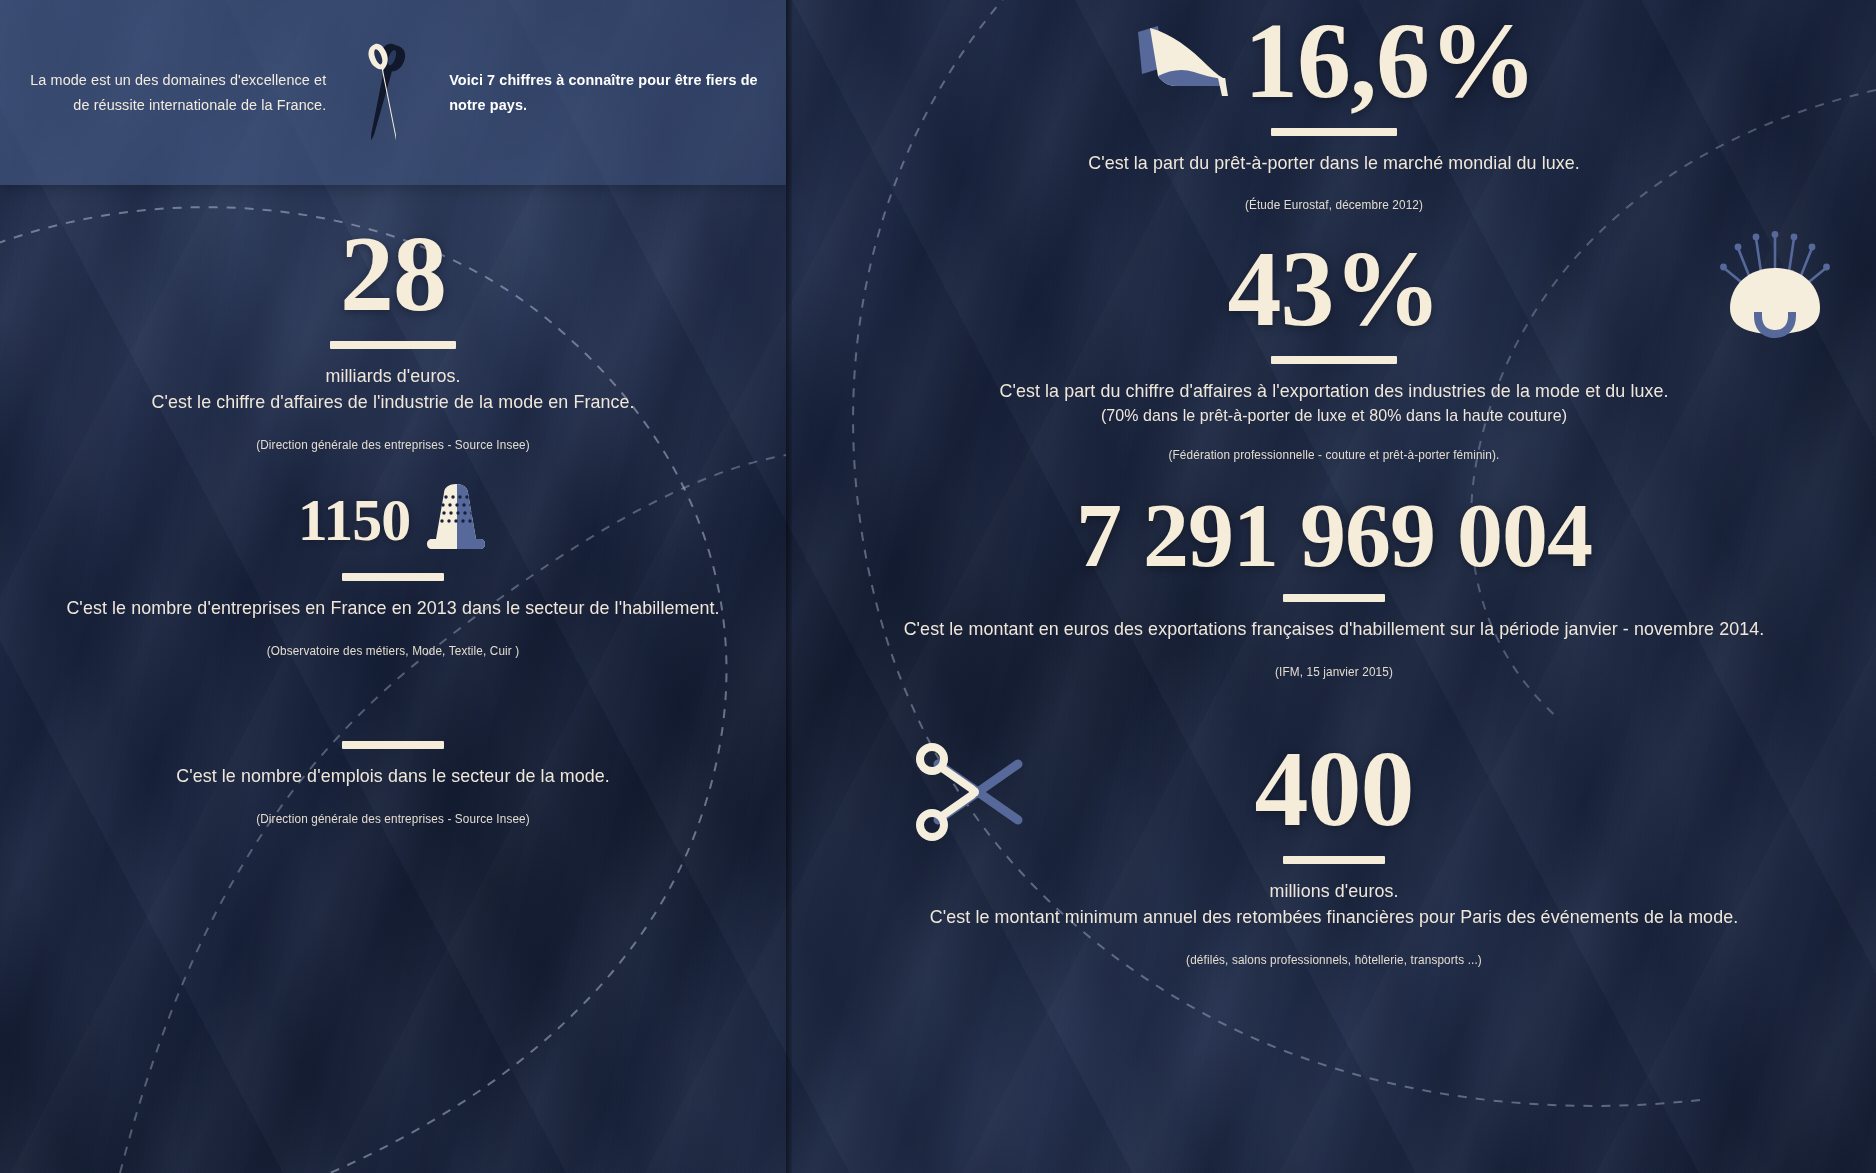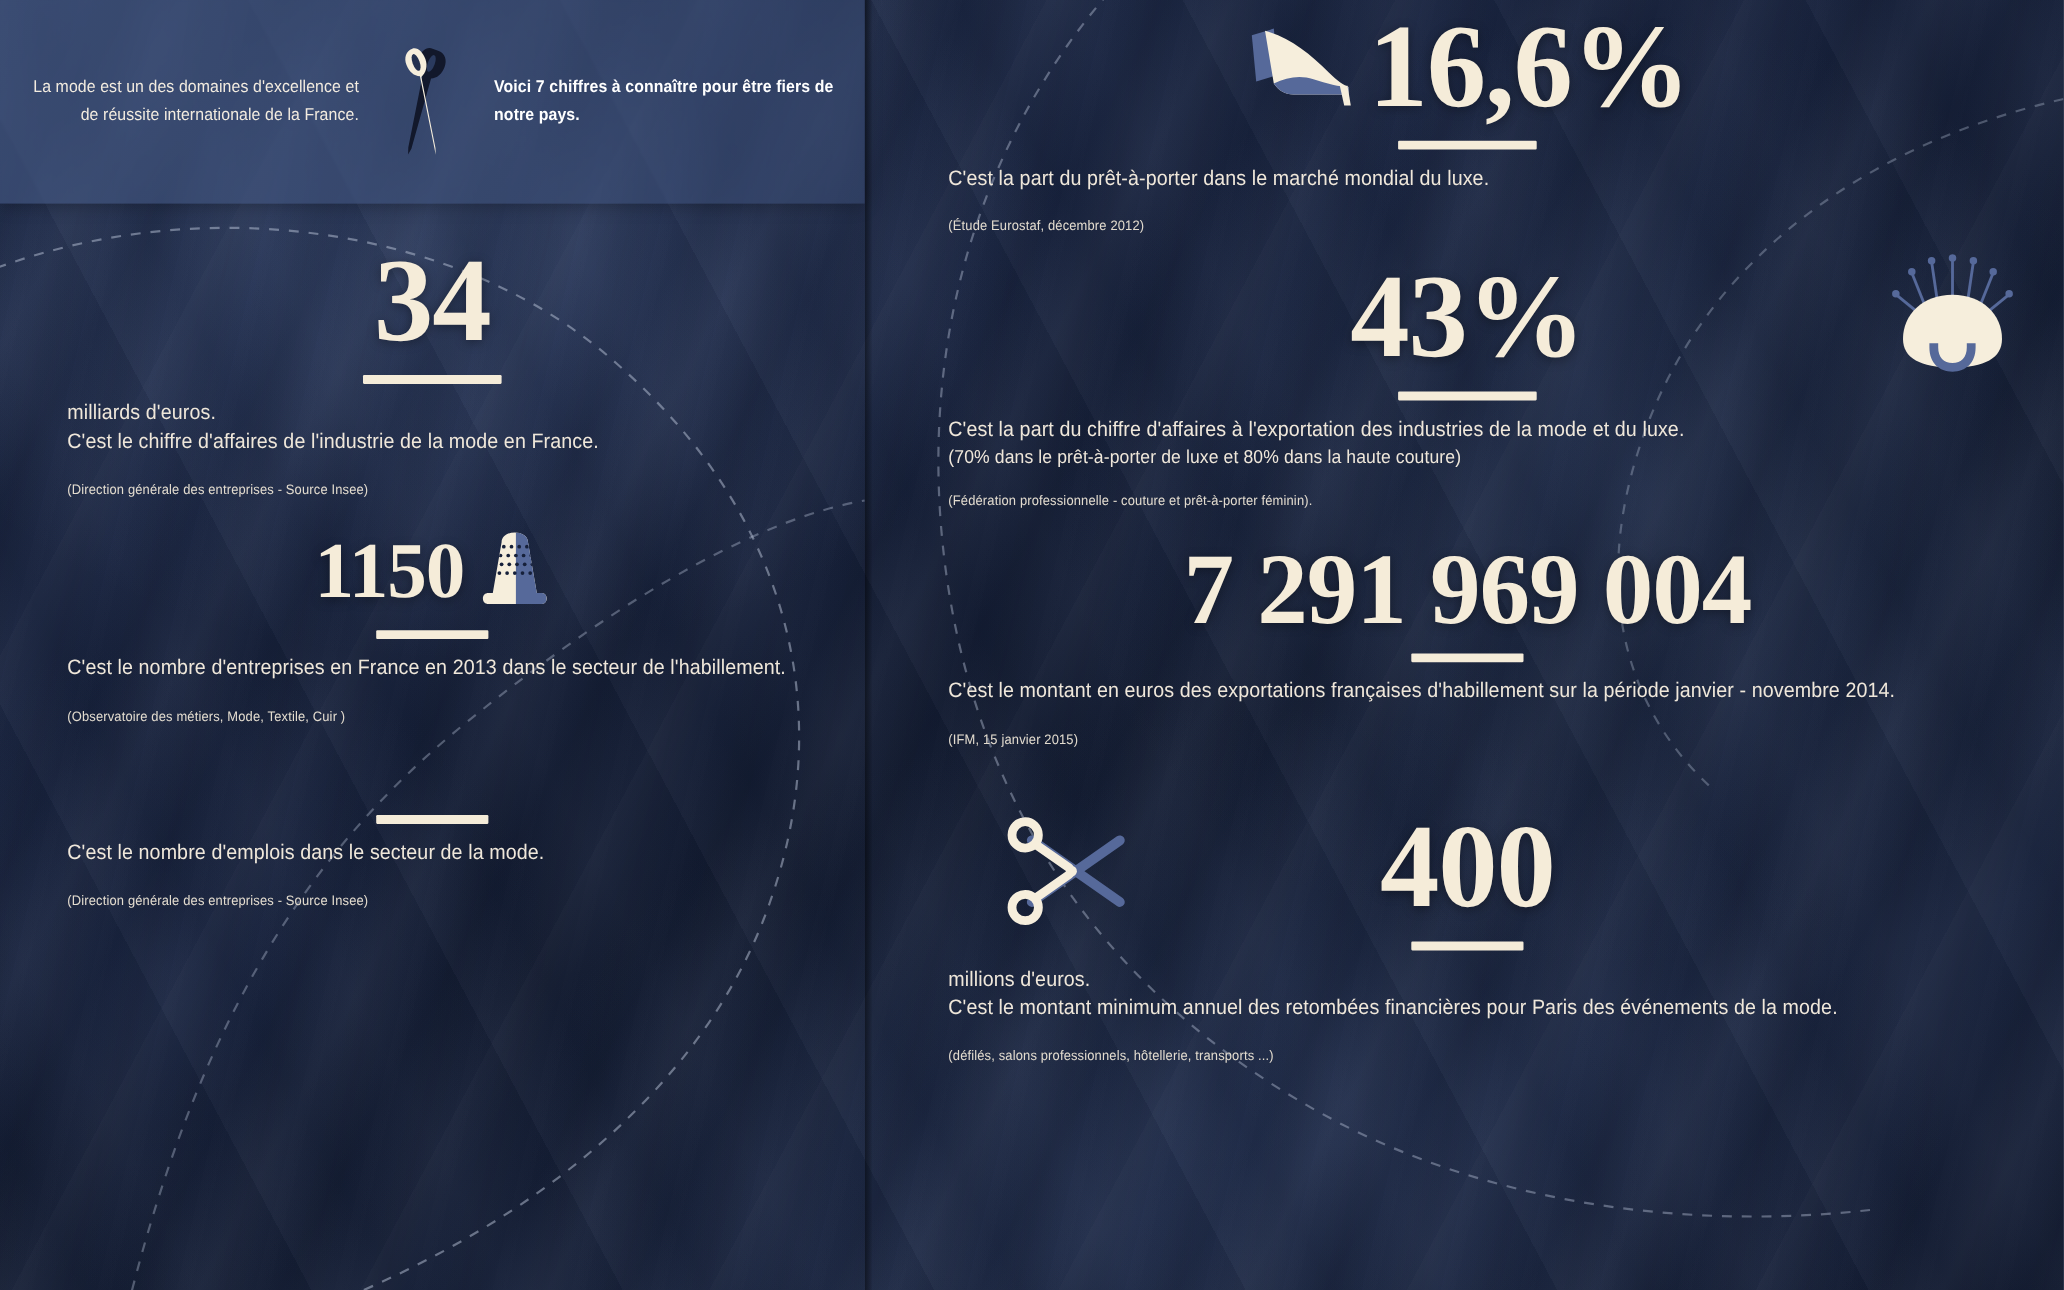--- a/index.html
+++ b/index.html
@@ -86,21 +86,21 @@
     font-size:15.5px; font-weight:bold; line-height:1.55;
     letter-spacing:.1px;
     transform:scaleX(.93); transform-origin:left center;
   }
 
   
   .col{ position:absolute; z-index:4; }
   .col-left  { left:0;   top:185px; width:786px; }
   .col-right { left:792px; top:0;   width:1084px; }
 
-  .stat{ width:100%; text-align:left; padding:0 40px; }
+  .stat{ width:100%; text-align:center; padding:0 40px; }
 
   .bignum-row{
     display:flex; align-items:center; justify-content:center; gap:14px;
   }
   .bignum{
     font-family:"Liberation Serif", serif;
     font-weight:bold;
     color:#f5ecd9;
     line-height:.94;
     letter-spacing:-1px;
@@ -130,21 +130,21 @@
   .s34     { position:absolute; left:0;  top:38px;  }
   .s1150   { position:absolute; left:0;  top:298px; }
   .s130000 { position:absolute; left:0;  top:540px; }
 
   .s166    { position:absolute; left:0;  top:10px;  }
   .s43     { position:absolute; left:0;  top:238px; }
   .s7291   { position:absolute; left:0;  top:492px; }
   .s400    { position:absolute; left:0;  top:738px; }
 
   .n-xl { font-size:108px; }
-  .n-lg { font-size:72px; }
+  .n-lg { font-size:60px; }
   .n-md { font-size:92px; }
   .n-xxl{ font-size:86px; }
 
   svg{ display:block; overflow:visible; }
 </style>
 </head>
 <body>
 
 <div id="page">
 
@@ -175,21 +175,21 @@
       </svg>
     </div>
 
     <div class="intro-right">Voici 7 chiffres à connaître pour être fiers de notre pays.</div>
   </div>
 
   <div class="col col-left">
 
     <div class="stat s34">
       <div class="bignum-row">
-        <span class="bignum n-xl">34</span>
+        <span class="bignum n-xl">28</span>
       </div>
       <div class="rule"></div>
       <div class="desc">milliards d'euros.</div>
       <div class="desc">C'est le chiffre d'affaires de l'industrie de la mode en France.</div>
       <div class="source">(Direction générale des entreprises - Source Insee)</div>
     </div>
 
     <div class="stat s1150">
       <div class="bignum-row">
         <span class="bignum n-lg">1150</span>

